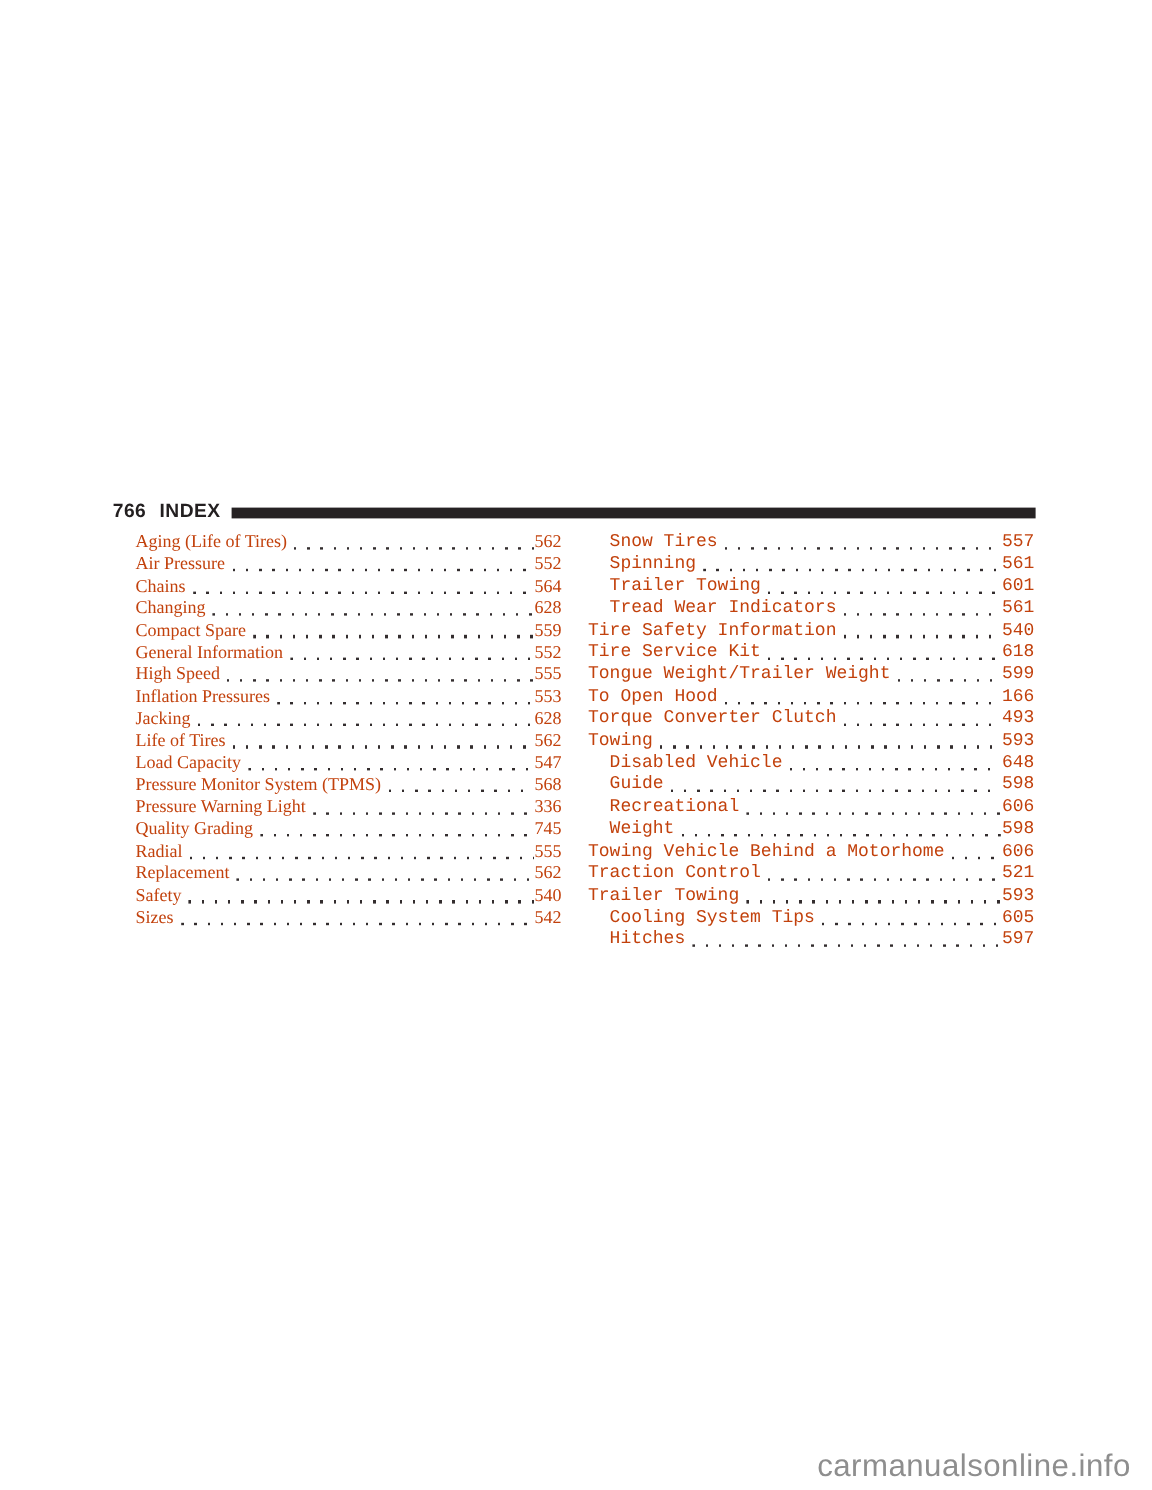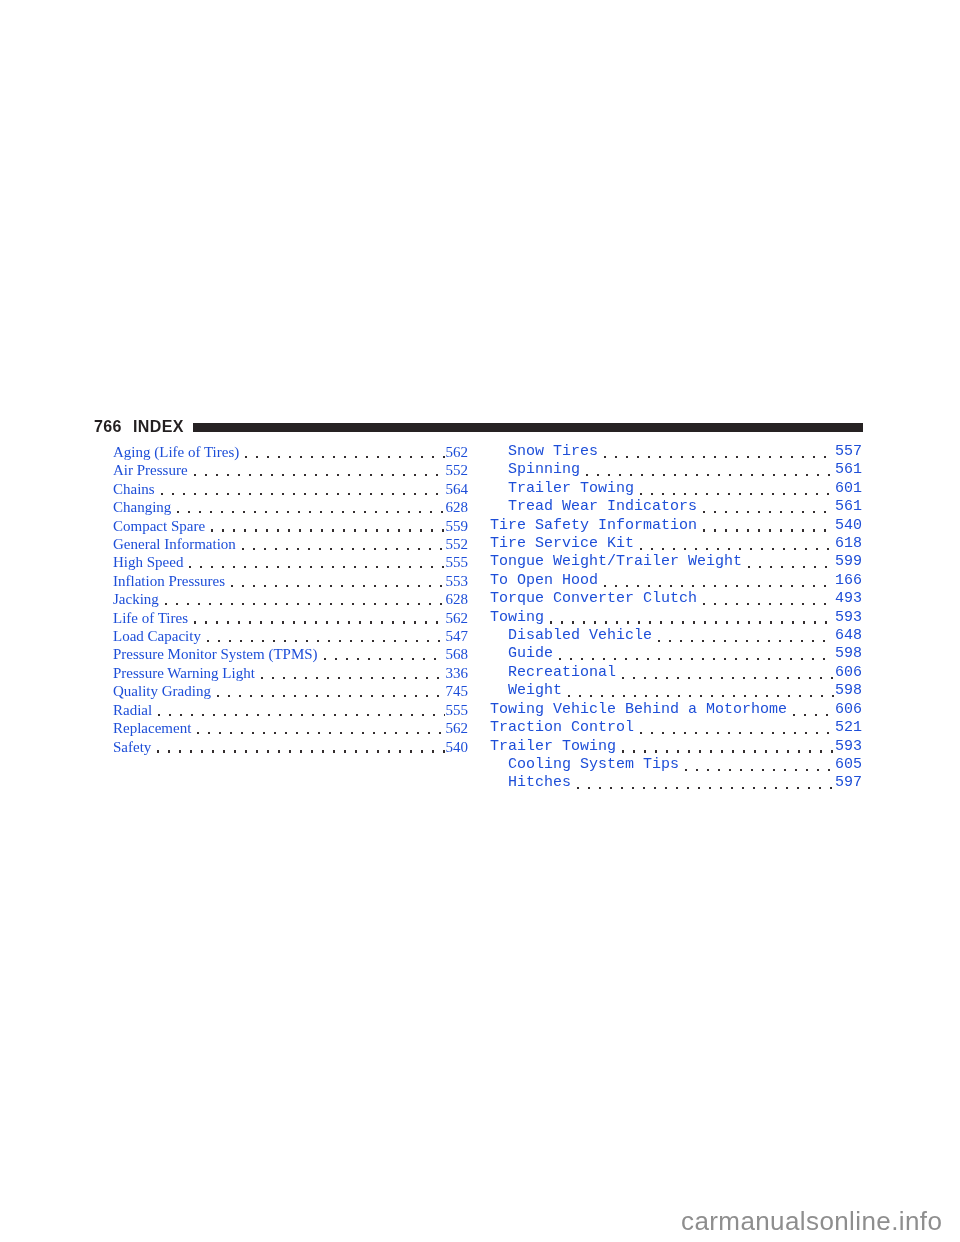--- a/index.html
+++ b/index.html
@@ -34,21 +34,21 @@
     height: 9px;
     background: #262223;
     margin-top: 1px;
   }
 
   
   .col {
     position: absolute;
     top: 443px;
     font-size: 15px;
-    color: #1d4ed8;
+    color: #c2410c;
   }
   .col-left  { left: 95px;  width: 373px; }
   .col-right { left: 490px; width: 372px; font-family: Liberation Mono, monospace; }
 
   .row {
     display: flex;
     align-items: baseline;
     height: 18.42px;
     line-height: 18.42px;
     white-space: nowrap;
@@ -169,20 +169,25 @@
       <div class="row ind">
         <span class="lbl">Replacement</span>
         <span class="leader"></span>
         <span class="pg">562</span>
       </div>
       <div class="row ind">
         <span class="lbl">Safety</span>
         <span class="leader"></span>
         <span class="pg">540</span>
       </div>
+      <div class="row ind">
+        <span class="lbl">Sizes</span>
+        <span class="leader"></span>
+        <span class="pg">542</span>
+      </div>
     </div>
   <div class="col col-right">
       <div class="row ind">
         <span class="lbl">Snow Tires</span>
         <span class="leader"></span>
         <span class="pg">557</span>
       </div>
       <div class="row ind">
         <span class="lbl">Spinning</span>
         <span class="leader"></span>

